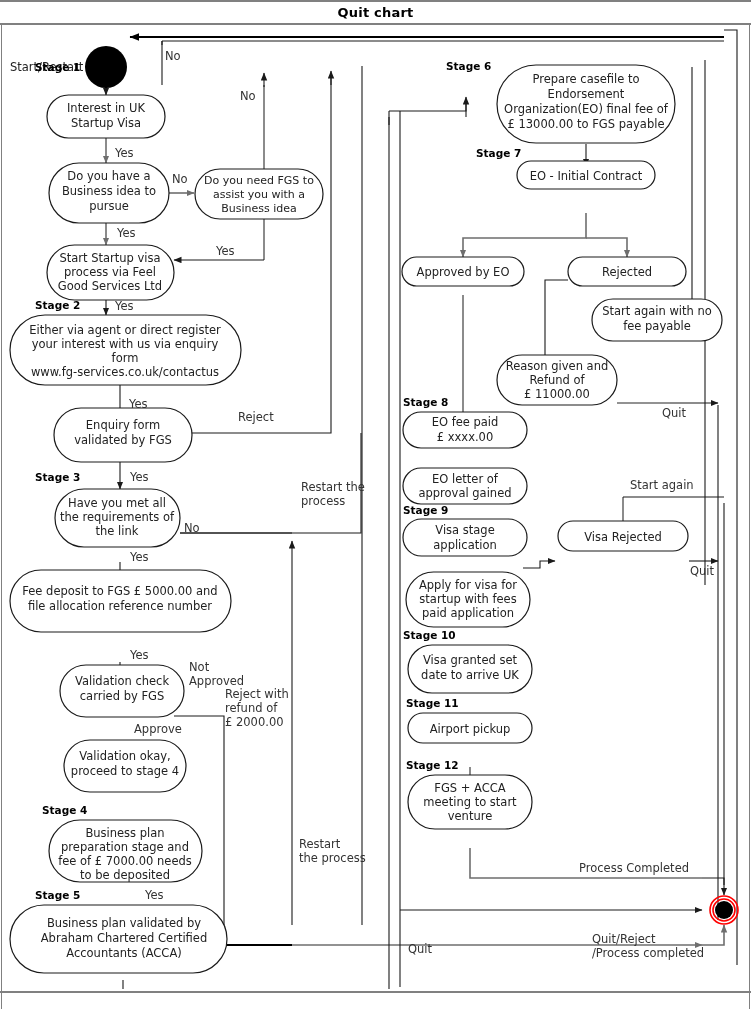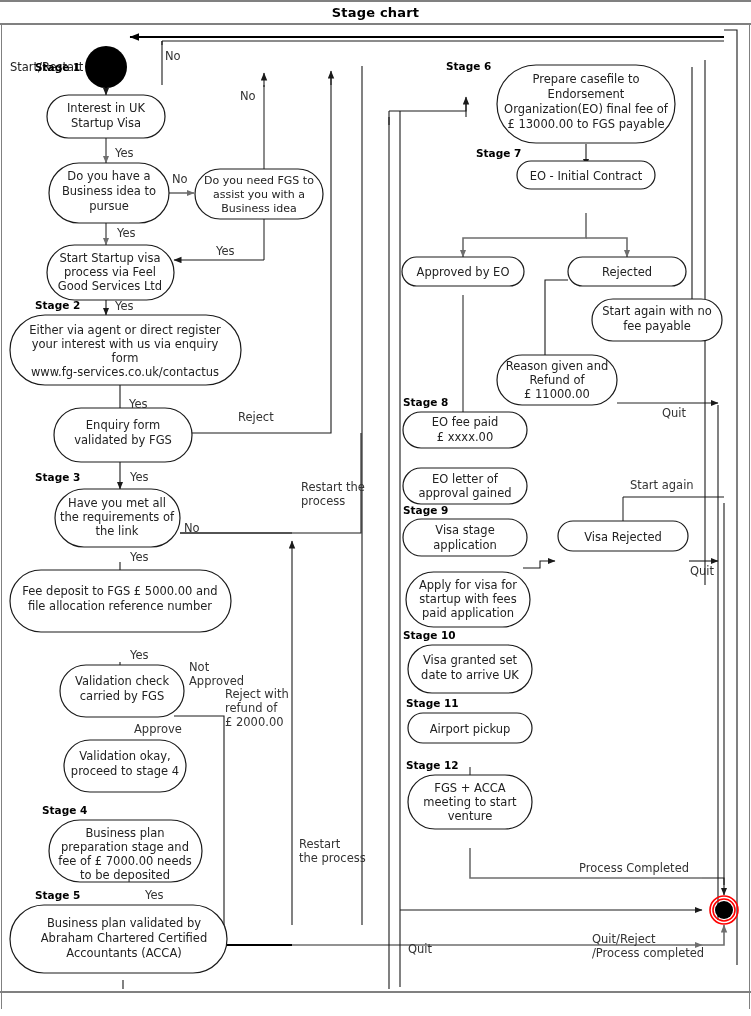--- a/index.html
+++ b/index.html
@@ -46,21 +46,21 @@
   .ln.gray{stroke:#6e6e6e;stroke-width:1.6;}
   .ln.thick{stroke:#000000;stroke-width:2.2;}
   .startdot{fill:#000000;}
 </style>
 </head>
 <body>
 
 <div id="page">
 
   <div id="titlebar">
-    <span class="t">Stage chart</span>
+    <span class="t">Quit chart</span>
   </div>
 
   <div id="canvas">
   <svg width="747" height="964" viewBox="0 0 747 964" xmlns="http://www.w3.org/2000/svg">
     <defs>
       <marker id="ah" markerWidth="9" markerHeight="9" refX="7.5" refY="3.2" orient="auto" markerUnits="userSpaceOnUse">
         <path d="M0,0 L8,3.2 L0,6.4 z" fill="#1a1a1a"></path>
       </marker>
       <marker id="ahg" markerWidth="9" markerHeight="9" refX="7.5" refY="3.2" orient="auto" markerUnits="userSpaceOnUse">
         <path d="M0,0 L8,3.2 L0,6.4 z" fill="#6e6e6e"></path>

